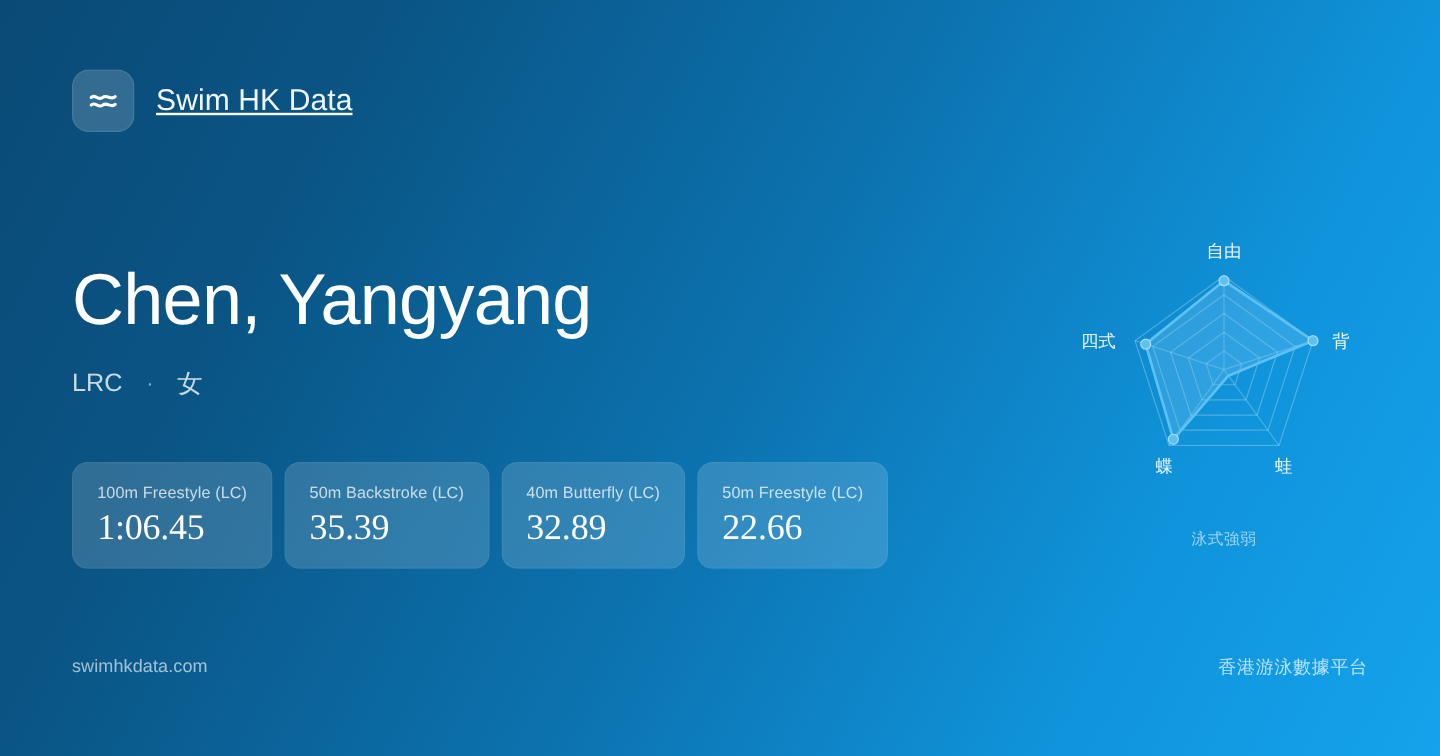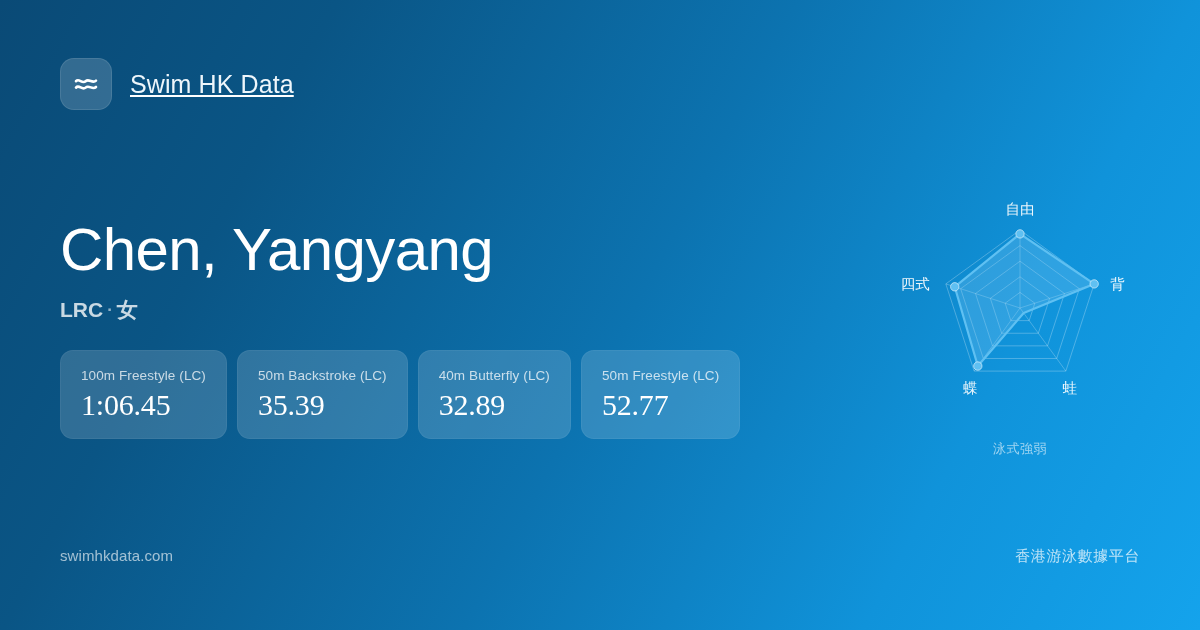--- a/index.html
+++ b/index.html
@@ -36,38 +36,39 @@
   
   .headline {
     position:absolute; left:60px; top:218px;
   }
   .athlete-name {
     font-size:60px; line-height:1.08; font-weight:400;
     letter-spacing:-0.6px; color:#ffffff;
     white-space:nowrap;
   }
   .athlete-meta {
-    margin-top:13px;
-    font-size:21px; font-weight:700;
+    margin-top:23px;
+    font-size:21px; font-weight:400;
     color: rgba(255,255,255,0.78);
-    display:flex; align-items:center; gap:4px;
+    display:flex; align-items:center; gap:20px;
   }
   .meta-dot { color: rgba(255,255,255,0.55); font-size:17px; }
 
   
   .stat-row {
     position:absolute; left:60px; top:350px;
     display:flex; gap:10px;
   }
   .stat-card {
     background: rgba(255,255,255,0.155);
     border:1px solid rgba(255,255,255,0.055);
     border-radius:13px;
     padding:17px 20px 16px 20px;
     min-width:0;
+    margin-top:35px;
   }
   .stat-label {
     font-size:13.5px; font-weight:400;
     color: rgba(255,255,255,0.74);
     white-space:nowrap;
     letter-spacing:0.1px;
   }
   .stat-value {
     margin-top:5px;
     font-size:30px; font-weight:400; color:#fff;
@@ -139,21 +140,21 @@
     <div class="stat-card">
       <div class="stat-label">50m Backstroke  (LC)</div>
       <div class="stat-value">35.39</div>
     </div>
     <div class="stat-card">
       <div class="stat-label">40m Butterfly  (LC)</div>
       <div class="stat-value">32.89</div>
     </div>
     <div class="stat-card">
       <div class="stat-label">50m Freestyle (LC)</div>
-      <div class="stat-value">52.77</div>
+      <div class="stat-value">22.66</div>
     </div>
   </div>
 
   <div class="radar-block">
     <svg class="radar-svg" width="316" height="300" viewBox="0 0 316 300" aria-hidden="true">
       <g id="radar-grid">
           <polygon points="158.00,62.00 232.18,115.90 203.85,203.10 112.15,203.10 83.82,115.90" fill="none" stroke="rgba(255,255,255,0.26)" stroke-width="1"></polygon>
           <polygon points="158.00,77.60 217.35,120.72 194.68,190.48 121.32,190.48 98.65,120.72" fill="none" stroke="rgba(255,255,255,0.26)" stroke-width="1"></polygon>
           <polygon points="158.00,93.20 202.51,125.54 185.51,177.86 130.49,177.86 113.49,125.54" fill="none" stroke="rgba(255,255,255,0.26)" stroke-width="1"></polygon>
           <polygon points="158.00,108.80 187.67,130.36 176.34,165.24 139.66,165.24 128.33,130.36" fill="none" stroke="rgba(255,255,255,0.26)" stroke-width="1"></polygon>

